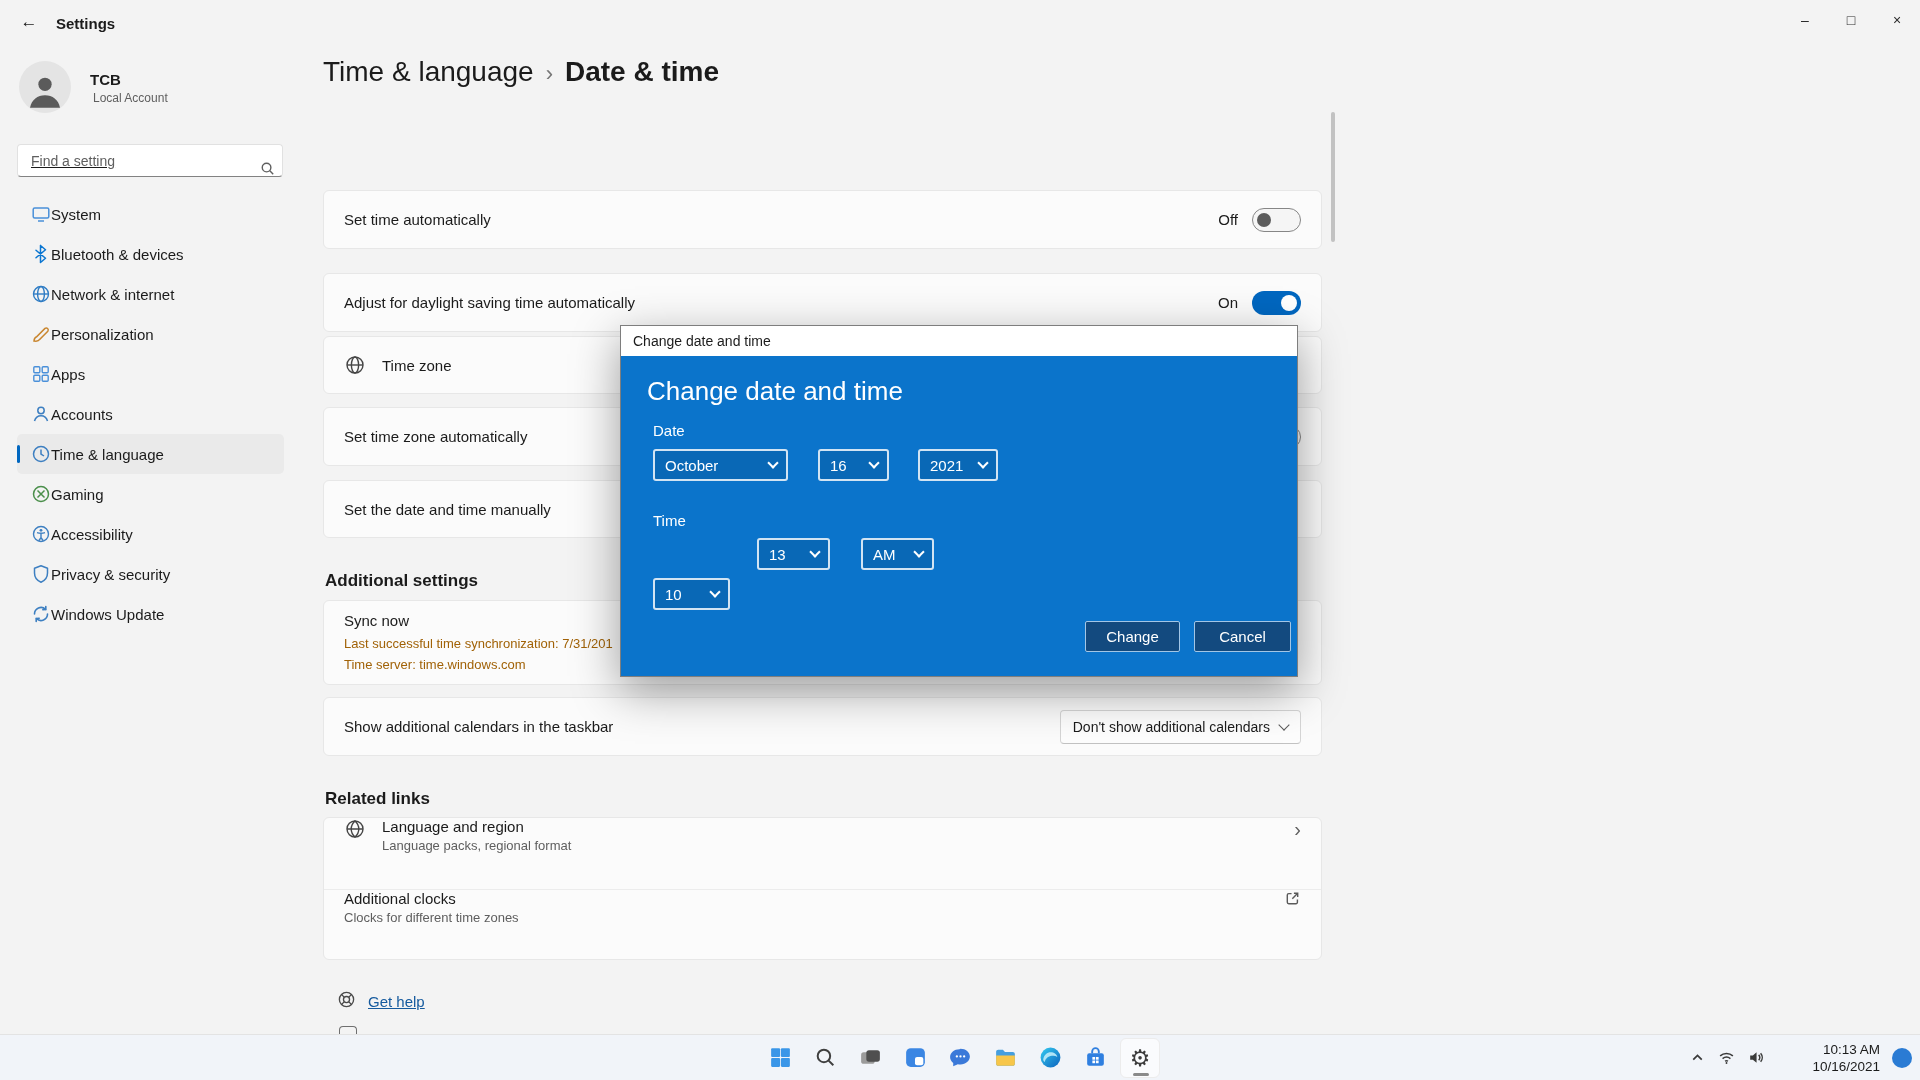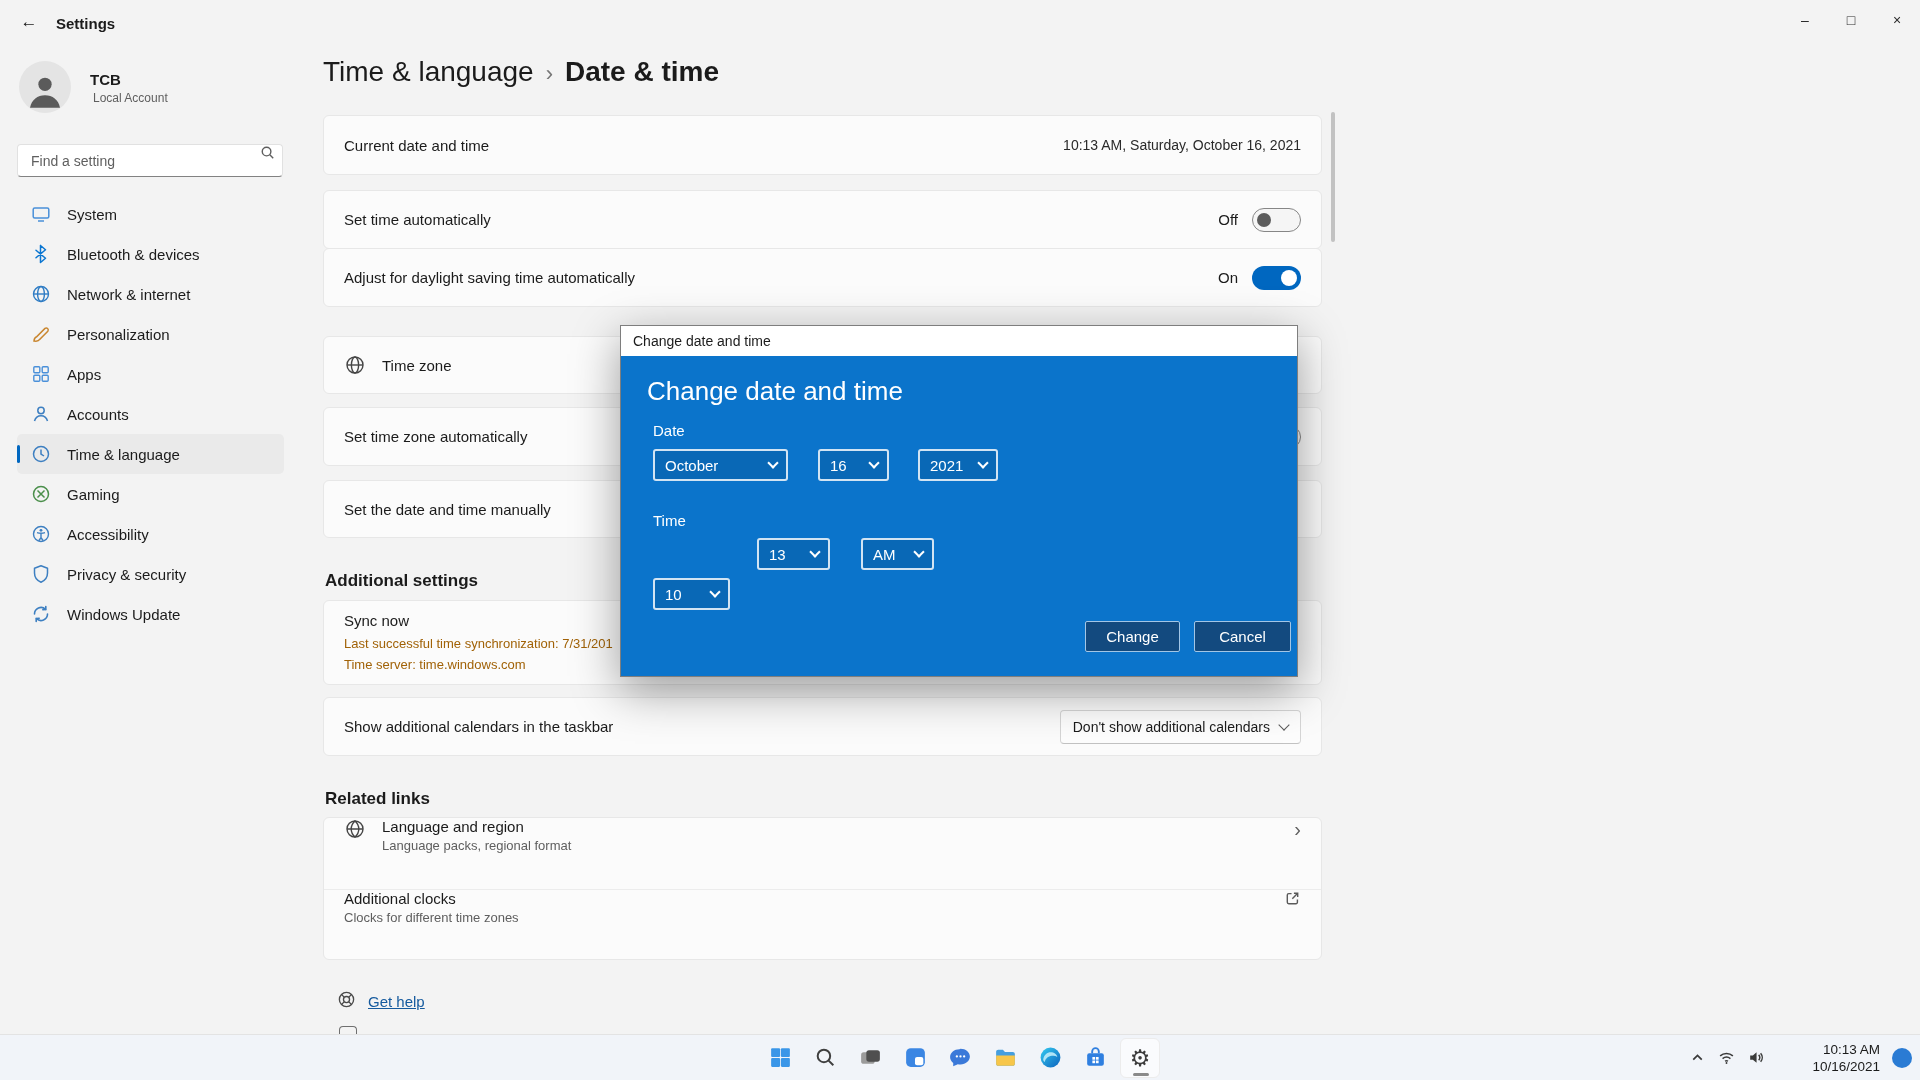--- a/index.html
+++ b/index.html
@@ -12,26 +12,26 @@
   .app-title { position:absolute; left:56px; top:15px; font-size:15px; font-weight:600; }
   .win-controls { position:absolute; right:0; top:0; display:flex; }
   .win-btn { width:46px; height:40px; display:flex; align-items:center; justify-content:center; font-size:14px; color:#2b2b2b; background:transparent; border:none; cursor:pointer; }
 
   
   .sidebar { position:absolute; left:0; top:44px; width:300px; bottom:46px; }
   .avatar { position:absolute; left:19px; top:17px; width:52px; height:52px; border-radius:50%; background:#e4e4e4; overflow:hidden; display:flex; align-items:center; justify-content:center; }
   .avatar svg { width:40px; height:40px; margin-top:8px; }
   .user-name { position:absolute; left:90px; top:27px; font-size:15px; font-weight:600; }
   .user-type { position:absolute; left:93px; top:47px; font-size:12px; color:#5e5e5e; }
-  .searchbox { position:absolute; left:17px; top:100px; width:266px; height:33px; background:#ffffff; border:1px solid #e1e1e1; border-bottom:1.5px solid #828282; border-radius:4px; display:flex; align-items:flex-start; }
+  .searchbox { position:absolute; left:17px; top:100px; width:266px; height:33px; background:#ffffff; border:1px solid #e1e1e1; border-bottom:1.5px solid #828282; border-radius:4px; display:flex; align-items:flex-end;text-decoration:underline; }
   .searchbox input { flex:1; height:100%; border:none; outline:none; background:transparent; font-size:14px; padding:0 10px 0 13px; font-family:inherit; color:#1b1b1b; }
   .searchbox input::placeholder { color:#5f5f5f; }
   .search-glyph { width:30px; display:flex; justify-content:center; }
   .nav { position:absolute; left:17px; top:150px; width:267px; }
-  .nav-item { height:40px; display:flex; align-items:center; gap:16px; padding-left:14px; border-radius:5px; font-size:15px; position:relative; cursor:pointer; }
+  .nav-item { height:40px; display:flex; align-items:center; gap:0; padding-left:14px; border-radius:5px; font-size:15px; position:relative; cursor:pointer; }
   .nav-item .nico { width:20px; height:20px; display:flex; }
   .nav-item.selected { background:#eaeaea; }
   .nav-item.selected::before { content:""; position:absolute; left:0; top:11px; width:3px; height:18px; border-radius:2px; background:#0067c0; }
 
   
   .content { position:absolute; left:323px; top:0; width:999px; height:1080px; }
   .crumb { position:absolute; top:56px; left:0; font-size:28px; display:flex; align-items:center; gap:12px; }
   .crumb .parent { font-weight:400; cursor:pointer; }
   .crumb .sep { font-size:22px; color:#767676; padding-top:3px; }
   .crumb .current { font-weight:700; }
@@ -42,21 +42,21 @@
   .toggle-wrap { display:flex; align-items:center; gap:14px; }
   .toggle-state { font-size:15px; }
   .toggle { width:49px; height:24px; border-radius:13px; position:relative; cursor:pointer; }
   .toggle.off { border:1px solid #868686; background:#f5f5f5; }
   .toggle.off::after { content:""; position:absolute; left:4px; top:4px; width:14px; height:14px; border-radius:50%; background:#5c5c5c; }
   .toggle.on { background:#0067c0; }
   .toggle.on::after { content:""; position:absolute; right:4px; top:4px; width:16px; height:16px; border-radius:50%; background:#ffffff; }
   .row-icon { width:22px; height:22px; margin-right:16px; display:flex; }
   .c-datetime { top:115px; height:60px; }
   .c-settime  { top:190px; height:59px; }
-  .c-dst      { top:248px; height:59px; }
+  .c-dst      { top:273px; height:59px; }
   .c-tz       { top:336px; height:58px; }
   .c-tzauto   { top:407px; height:59px; }
   .c-manual   { top:480px; height:58px; }
   .h-additional { top:571px;text-align:center; }
   .c-sync { top:600px; height:85px; flex-direction:column; align-items:flex-start; justify-content:center; gap:3px; }
   .c-sync .title { font-size:15px; margin-bottom:3px; }
   .c-sync .sub { font-size:13px; color:#a16207; line-height:18px; white-space:nowrap; }
   .c-cal { top:697px; height:59px; }
   .dropdown { height:34px; min-width:222px; display:flex; align-items:center; justify-content:space-between; gap:10px; padding:0 12px; background:#fdfdfd; border:1px solid #d5d5d5; border-bottom-color:#c2c2c2; border-radius:4px; font-size:14px; cursor:pointer; }
   .h-related { top:789px; }
@@ -254,24 +254,20 @@
     </div>
   </div>
 
   <div class="content">
     <div class="crumb">
       <span class="parent">Time &amp; language</span>
       <span class="sep">›</span>
       <span class="current">Date &amp; time</span>
     </div>
 
-    <div class="card c-datetime">
-      <span class="label">Current date and time</span>
-      <span class="value">10:13 AM, Saturday, October 16, 2021</span>
-    </div>
 
     <div class="card c-settime">
       <span class="label">Set time automatically</span>
       <span class="toggle-wrap">
         <span class="toggle-state">Off</span>
         <span class="toggle off"></span>
       </span>
     </div>
 
     <div class="card c-dst">

